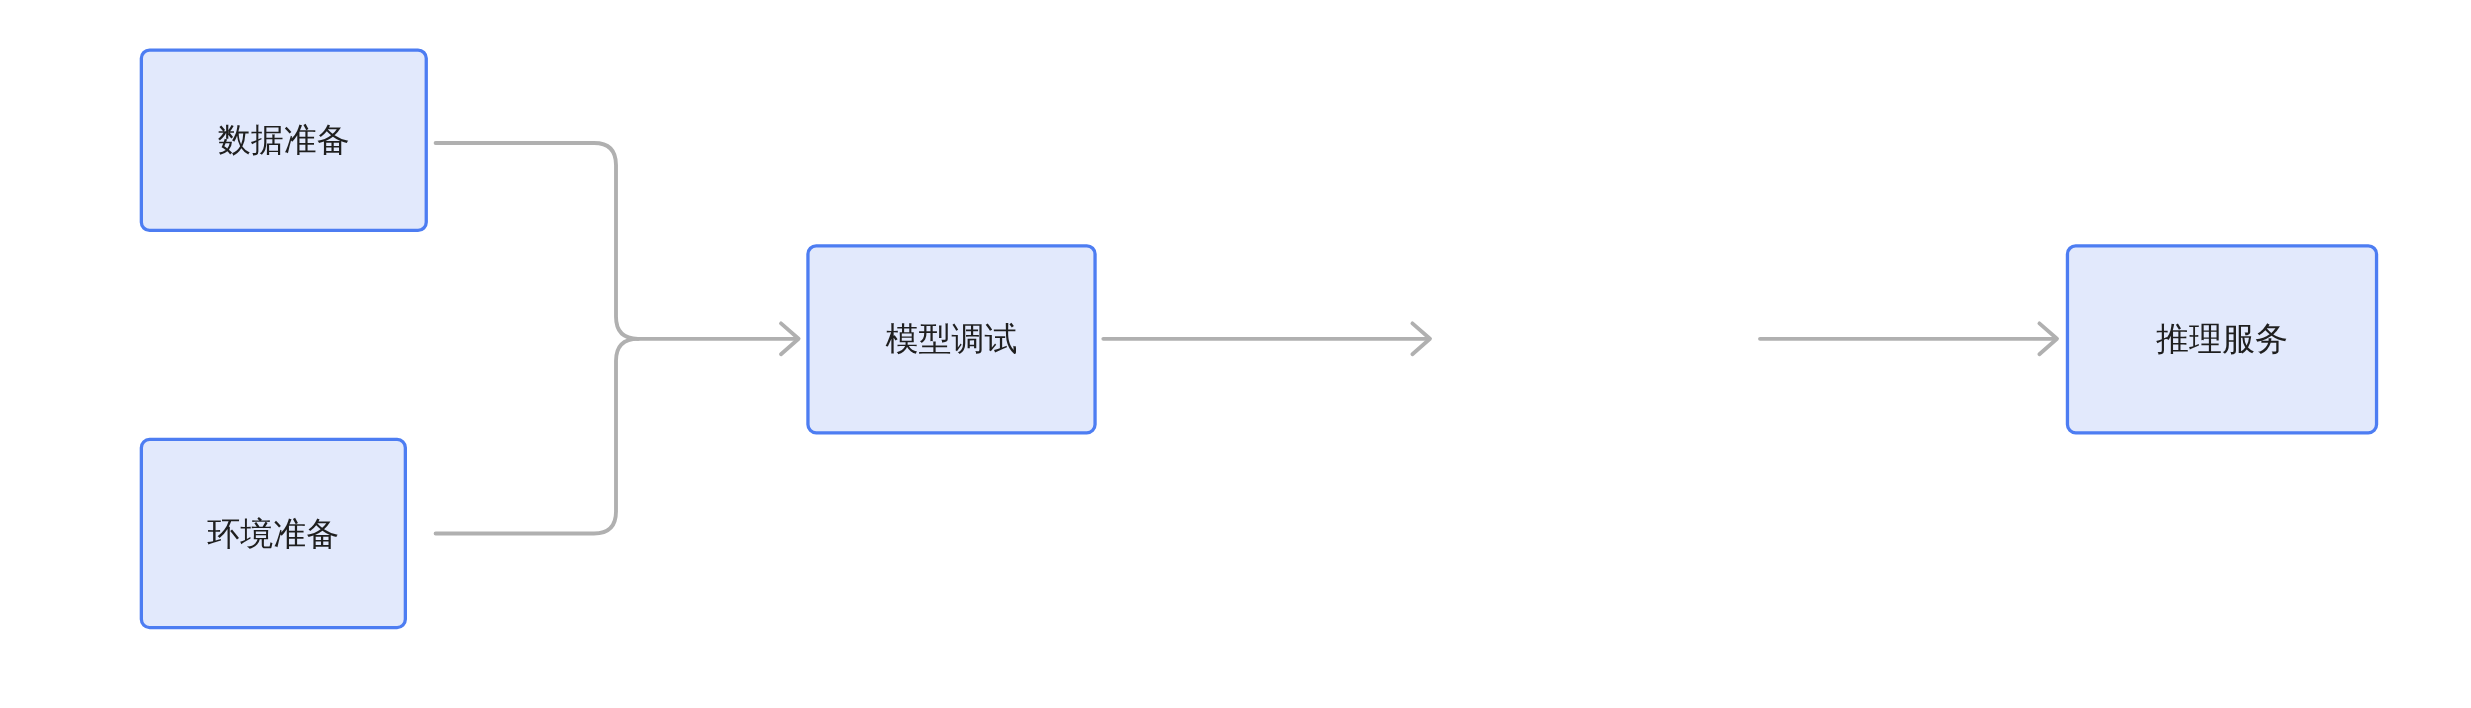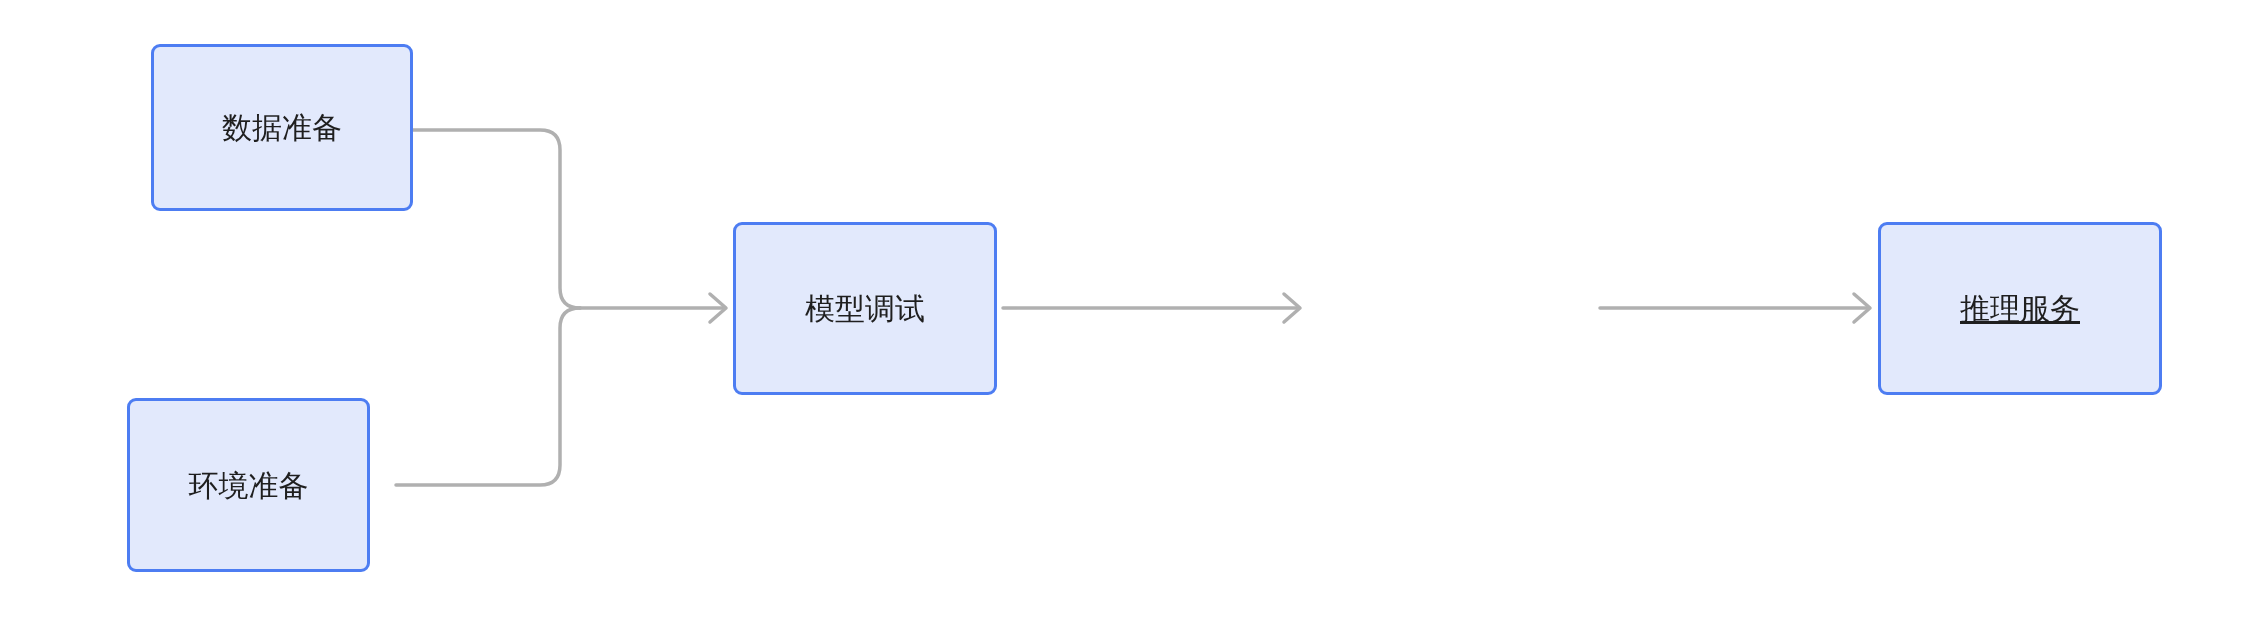--- a/index.html
+++ b/index.html
@@ -41,25 +41,25 @@
     justify-content: center;
     background: var(--node-fill);
     border: 3.5px solid var(--node-border);
     border-radius: 9px;
     color: var(--text);
     font-size: 30px;
     line-height: 45px;
     text-align: center;
   }
   .node-label, .node-sublabel { white-space: nowrap; }
-  .node-data-prep        { left: 127px;  top: 44px;  width: 262px; height: 167px; margin-left: 24px; }
+  .node-data-prep        { left: 127px;  top: 44px;  width: 262px; height: 167px; }
   .node-env-prep         { left: 127px;  top: 398px; width: 243px; height: 174px; }
   .node-model-debug      { left: 733px;  top: 222px; width: 264px; height: 173px; }
   .node-task-training    { left: 1308px; top: 222px; width: 285px; height: 173px; }
-  .node-inference-service{ left: 1878px; top: 222px; width: 284px; height: 173px; text-decoration: underline; }
+  .node-inference-service{ left: 1878px; top: 222px; width: 284px; height: 173px; }
 </style>
 </head>
 <body>
 
 <div class="canvas">
 
   <svg class="edges-layer" viewBox="0 0 2246 644" xmlns="http://www.w3.org/2000/svg">
 
     <path class="edge-path" d="M 396 130 L 540 130 Q 560 130 560 150 L 560 288 Q 560 308 580 308"></path>
 

